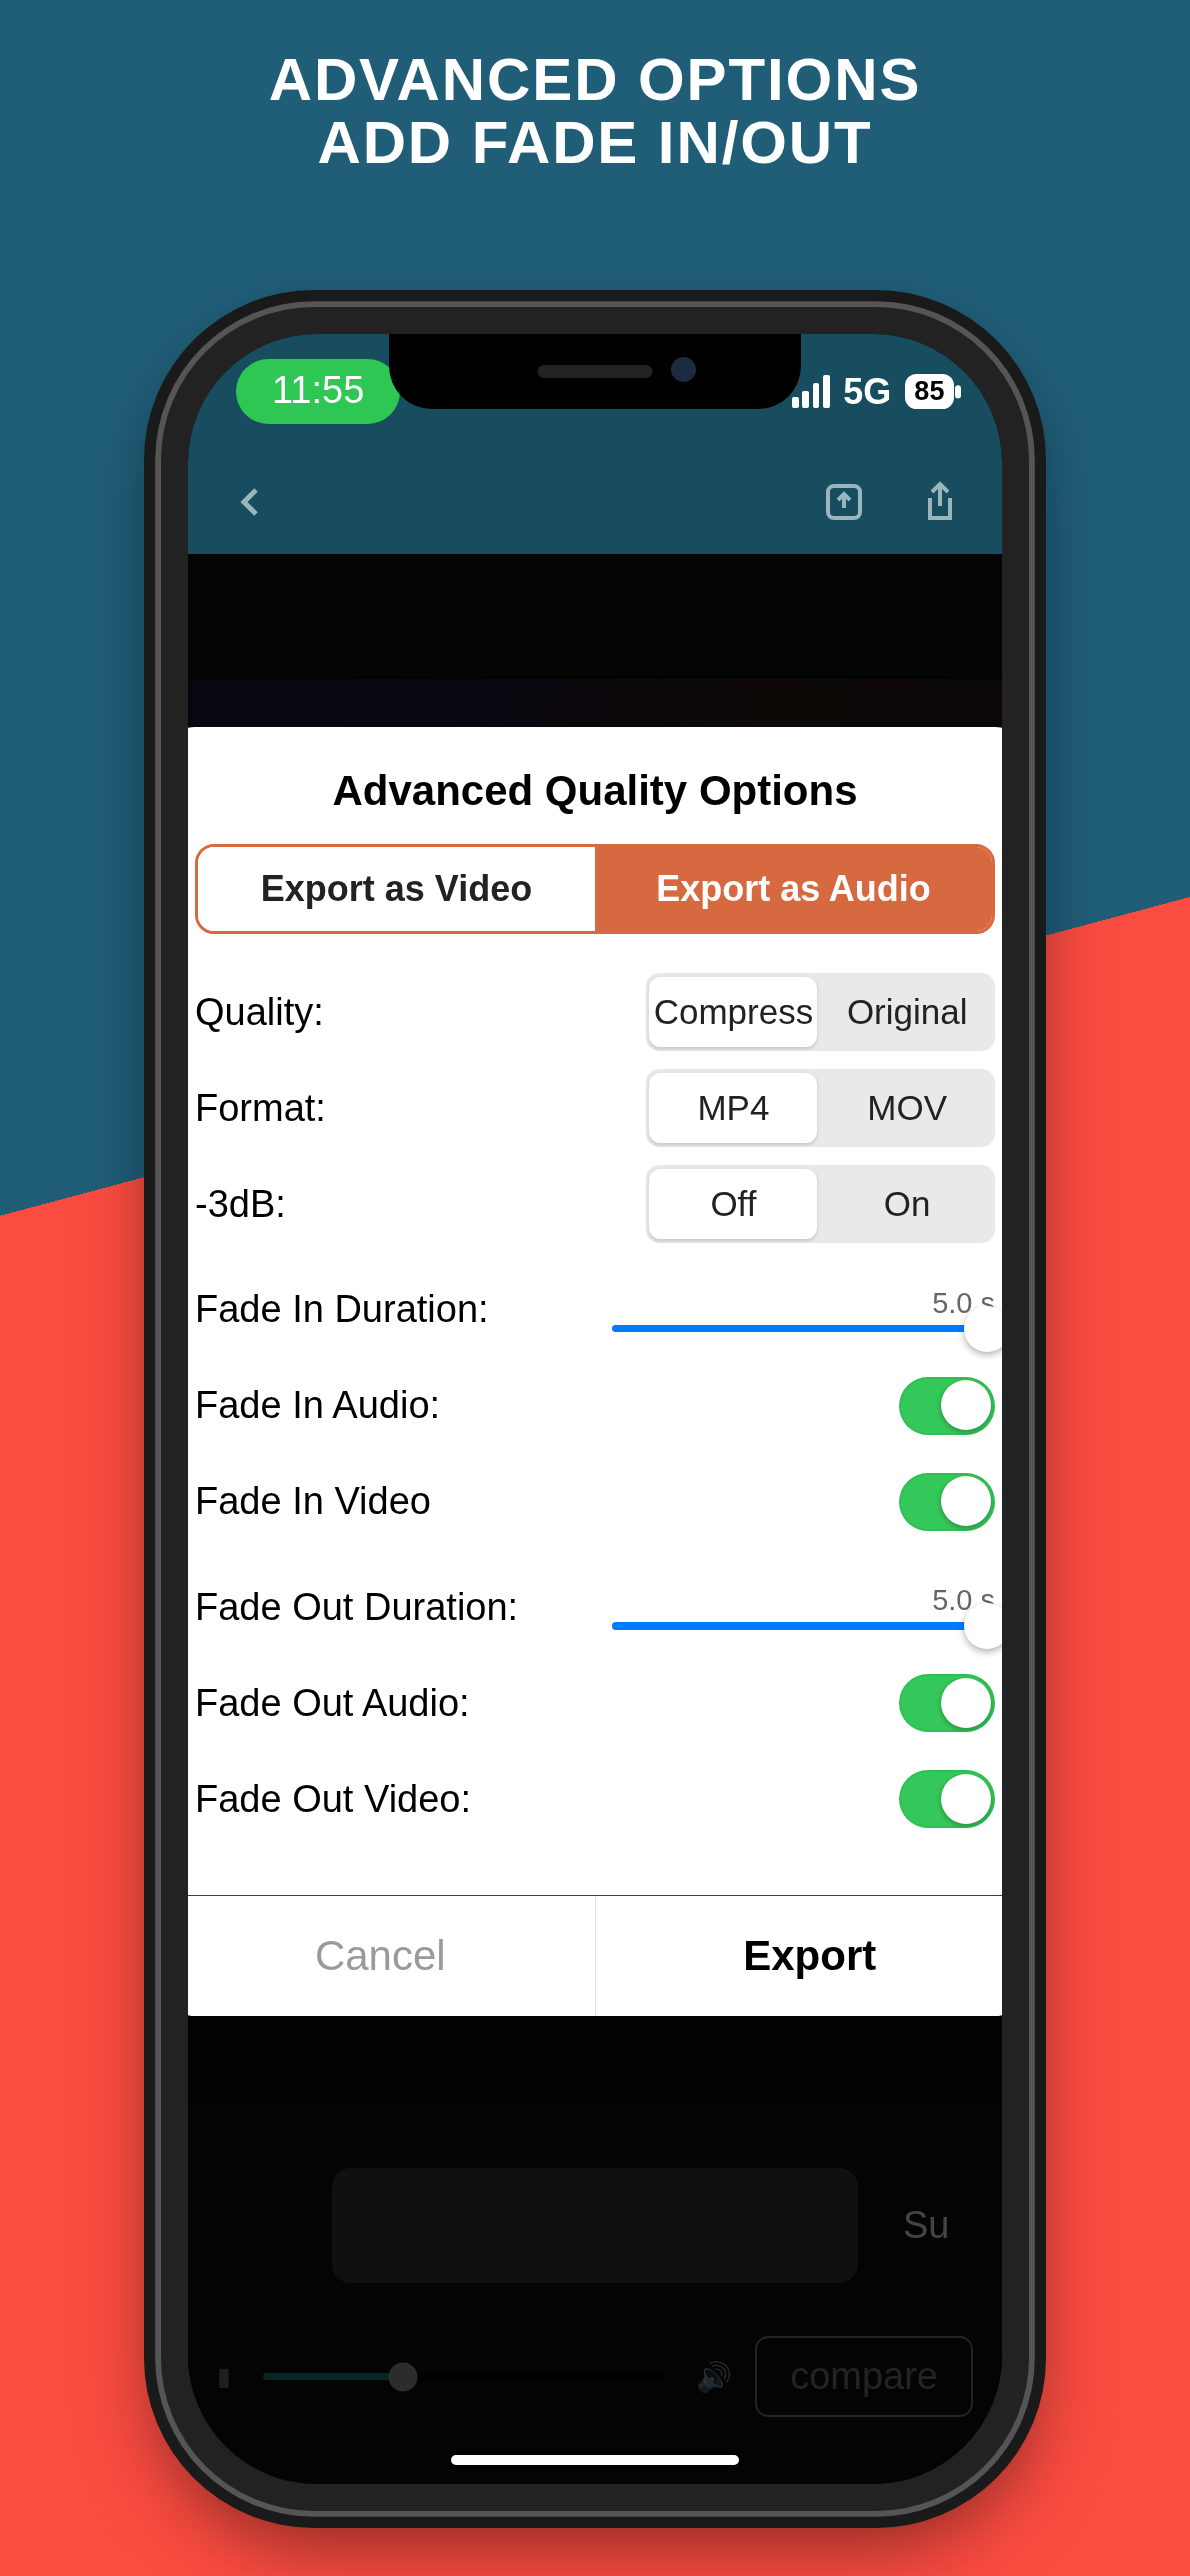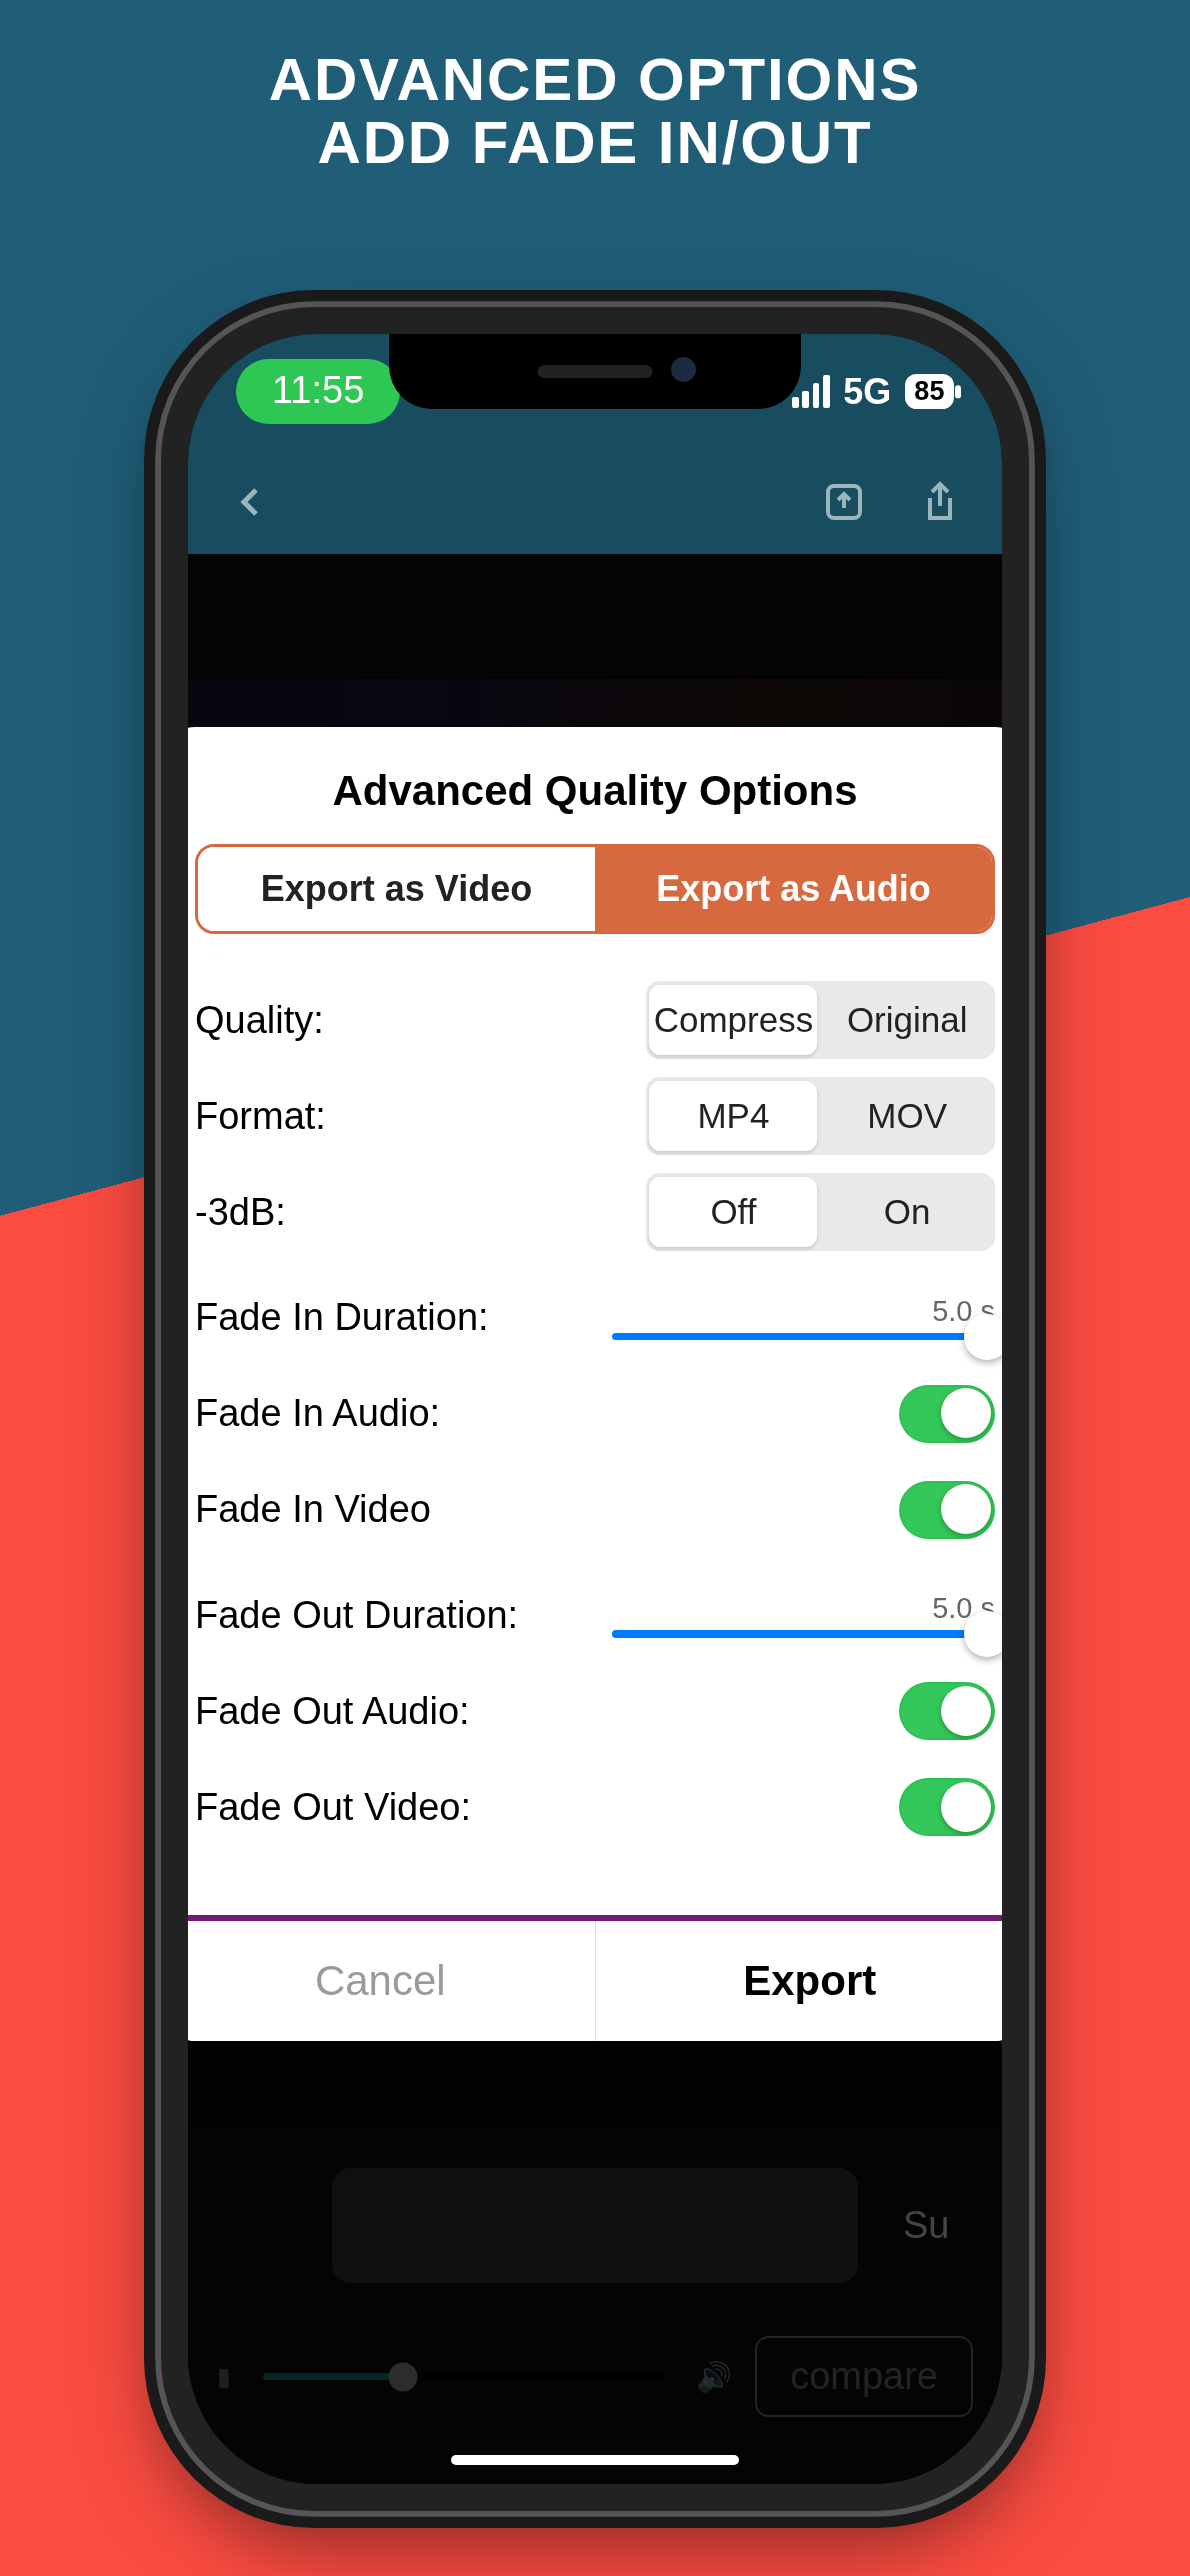--- a/index.html
+++ b/index.html
@@ -168,21 +168,21 @@
     color:#000;
     padding: 40px 0 29px 0;
   }
   .modal-body { padding: 0 29px 29px 29px; }
 
   .seg-main {
     display:flex;
     border:3.8px solid #d6693f;
     border-radius:19px;
     overflow:hidden;
-    margin-bottom:38px;
+    margin-bottom:30px;
   }
   .seg-main > div {
     flex:1; text-align:center;
     font-size:36px; font-weight:600;
     padding:21px 0;
   }
   .seg-main .sel { background:#fff; color:#222; }
   .seg-main .unsel { background:#d6693f; color:#fff; }
 
   .row {
@@ -222,22 +222,22 @@
     width:96px; height:58px; background:#34c759; border-radius:38px;
     position:relative; box-shadow: inset 0 0 0 1.9px rgba(0,0,0,0.04);
   }
   .toggle::after {
     content:""; position:absolute; right:3.8px; top:3.8px;
     width:50px; height:50px; background:#fff; border-radius:50%;
     box-shadow:0 1.9px 5.8px rgba(0,0,0,0.3);
   }
 
   .modal-footer {
-    display:flex; border-top:6px solid #701a75;
-    margin-top:31px;
+    display:flex; border-top:1px solid #701a75;
+    margin-top:19px;
     justify-content:center;
   }
   .modal-footer > div {
     flex:1; text-align:center;
     font-size:42px; padding:36px 0;
   }
   .modal-footer > div:first-child { color:#9a9a9a; border-right:1px solid #ddd; }
   .modal-footer > div:last-child { color:#000; font-weight:600; }
 
   .icon-svg { width:100%; height:100%; display:block; }

